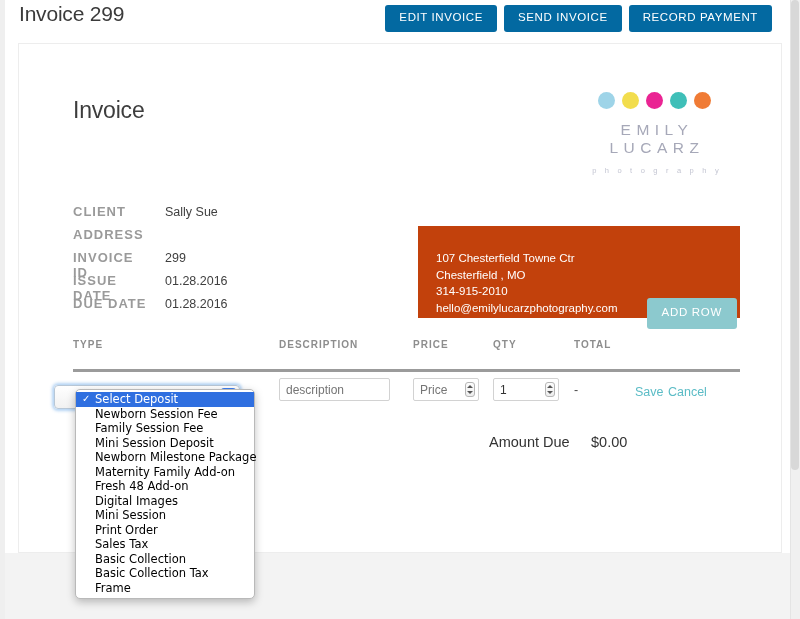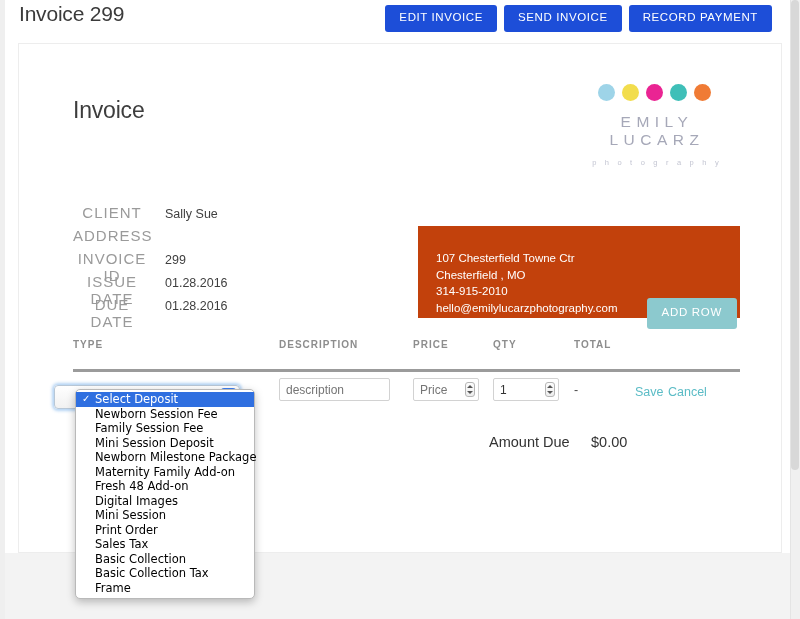--- a/index.html
+++ b/index.html
@@ -40,21 +40,21 @@
     font-weight: 400;
     text-align: right;
   }
   .topbar-actions {
     position: absolute;
     right: 18px; top: 5px;
     display: flex;
     gap: 7px;
   }
   .btn-teal {
-    background: #1d4ed8;
+    background: #0369a1;
     color: #ffffff;
     border: none;
     border-radius: 3px;
     font-size: 11.5px;
     letter-spacing: 0.6px;
     padding: 7px 14px 8px 14px;
     font-family: "Liberation Sans", sans-serif;
     cursor: pointer;
     line-height: 1;
   }
@@ -75,21 +75,21 @@
     left: 54px; top: 53px;
     font-size: 23px;
     color: #3d3d3d;
     font-weight: 400;
     letter-spacing: -0.2px;
   }
 
   
   .logo {
     position: absolute;
-    right: 44px; top: 40px;
+    right: 44px; top: 48px;
     width: 165px;
     text-align: center;
   }
   .logo-dots {
     display: flex;
     justify-content: center;
     gap: 7px;
     margin-bottom: 12px;
   }
   .logo-dot {
@@ -118,25 +118,25 @@
     left: 54px; top: 160px;
     width: 300px;
   }
   .meta-row {
     display: flex;
     align-items: baseline;
     height: 23px;
   }
   .meta-label {
     width: 92px;
-    text-align: center;
-    font-size: 15px;
+    text-align: left;
+    font-size: 13px;
     letter-spacing: 1px;
     color: #9a9a9a;
-    font-weight: 400;
+    font-weight: 700;
     padding-right: 14px;
     box-sizing: border-box;
   }
   .meta-value {
     font-size: 12.5px;
     color: #3f3f3f;
   }
 
   
   .addr-box {

